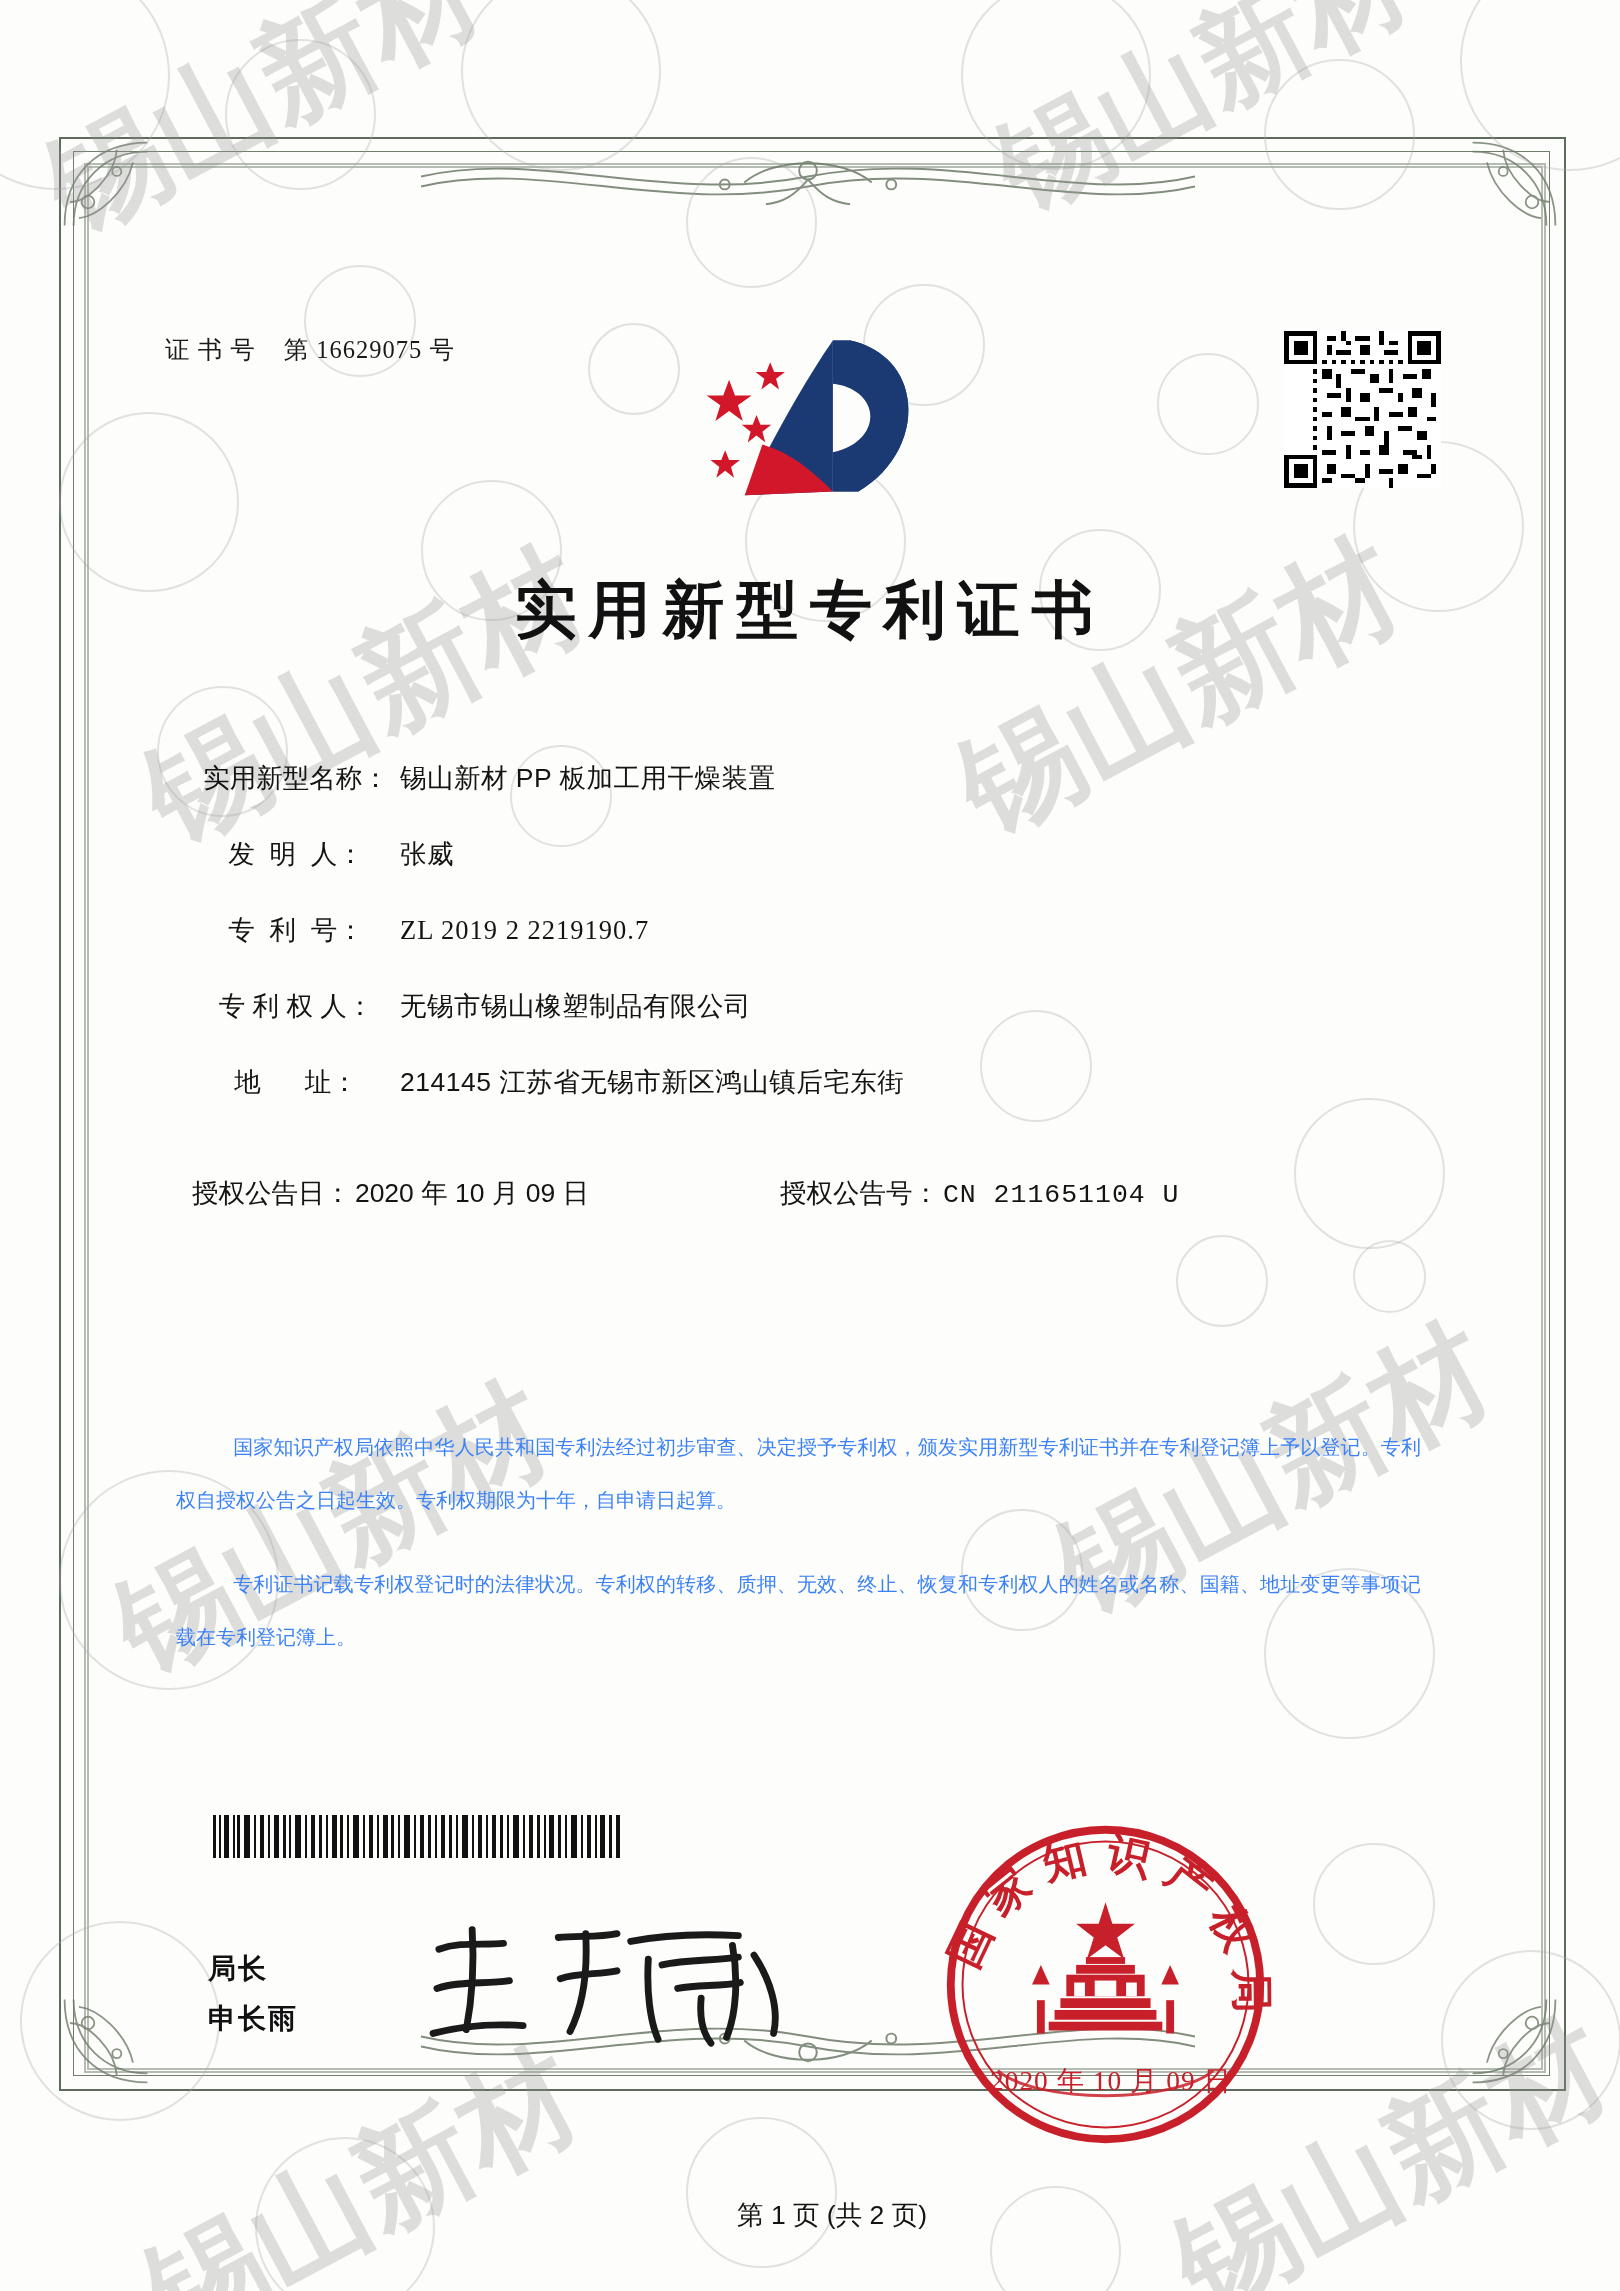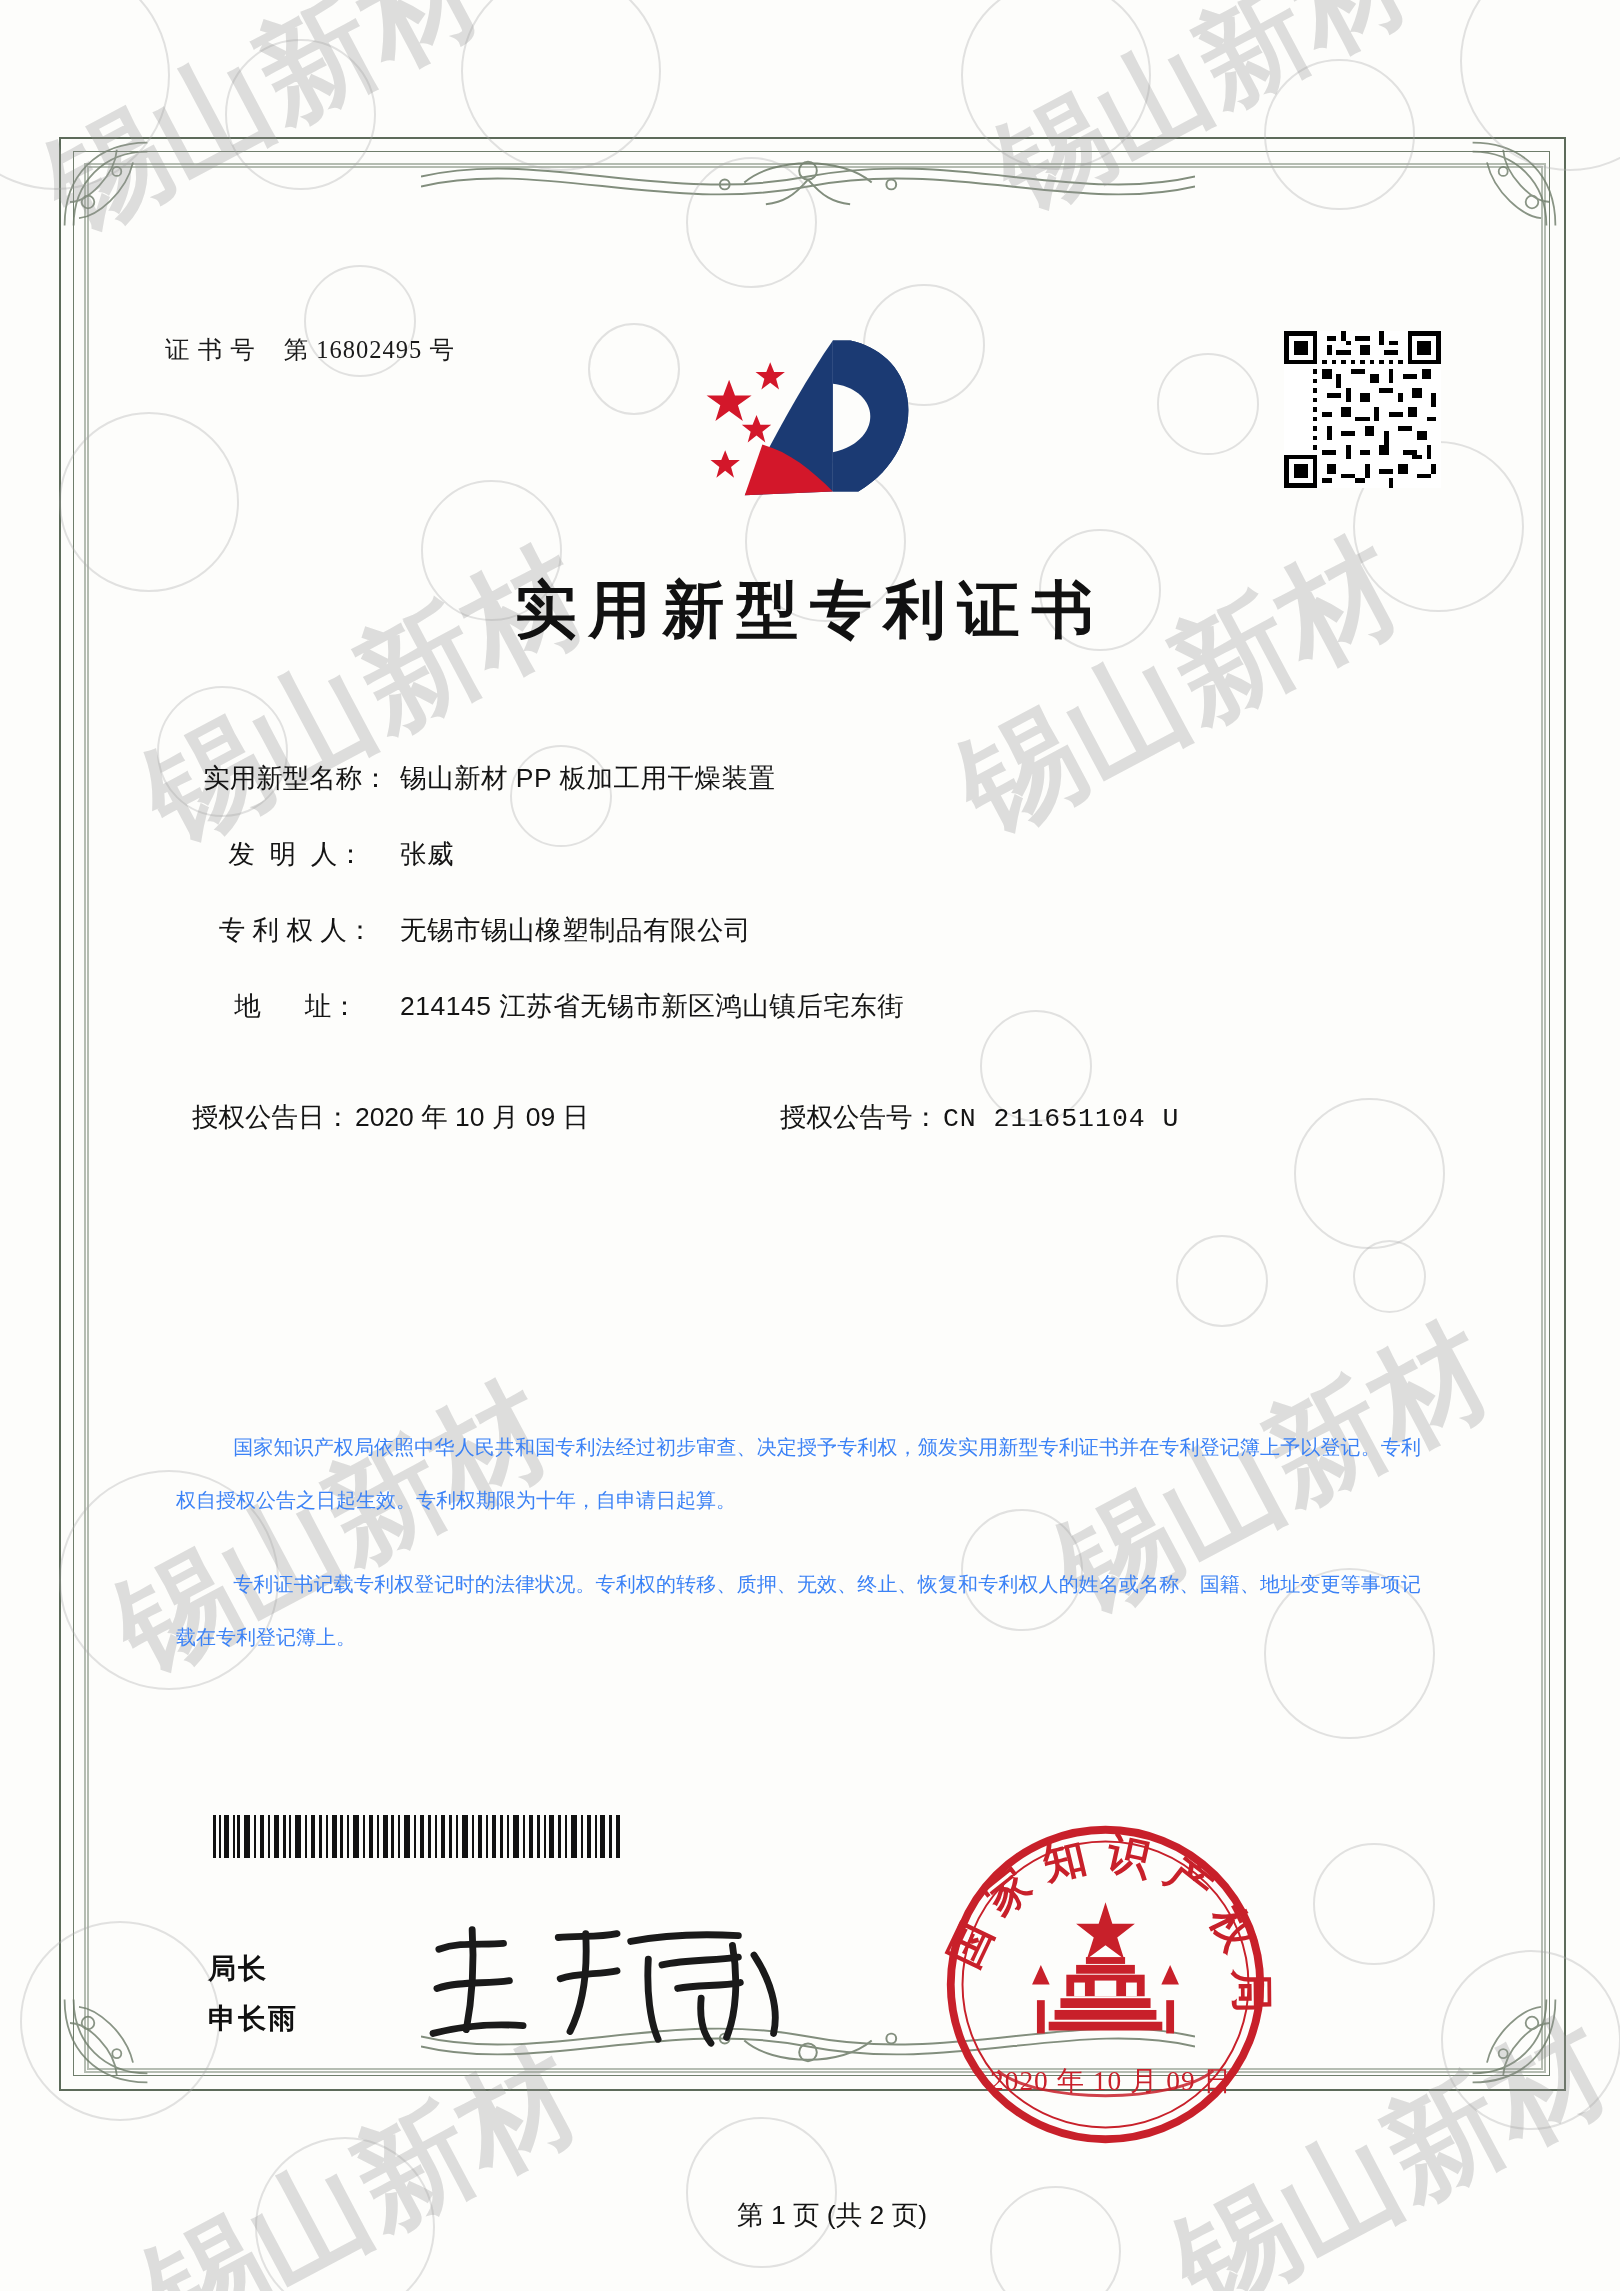--- a/index.html
+++ b/index.html
@@ -361,21 +361,21 @@
         <circle cx="480" cy="38" r="5"></circle>
       </g>
     </svg>
   </div>
 
   <div class="content">
 
     <div class="cert-no">
       <span>证 书 号</span>
       <span style="display:inline-block;width:13.7px"></span>
-      <span>第 16802495 号</span>
+      <span>第 16629075 号</span>
     </div>
 
     <div class="emblem">
       <svg viewBox="0 0 240 190">
 
         <path d="M150,18 L150,172 L176,172 C214,150 232,110 226,76 C221,44 196,24 168,18 Z" fill="#1b3a73"></path>
         <path d="M150,18 L150,172 L176,172 C214,150 232,110 226,76 C221,44 196,24 168,18 Z" fill="#1b3a73"></path>
         <path d="M150,62 L150,132 C178,126 190,108 188,92 C186,76 170,64 150,62 Z" fill="#fdfdfb"></path>
 
         <path d="M60,176 L150,172 L150,18 C118,64 86,124 60,176 Z" fill="#1b3a73"></path>
@@ -497,20 +497,24 @@
       <div class="field-row">
         <span class="f-label">实用新型名称：</span>
         <span class="f-value">锡山新材 PP 板加工用干燥装置</span>
       </div>
 
       <div class="field-row">
         <span class="f-label">发  明  人：</span>
         <span class="f-value">张威</span>
       </div>
 
+      <div class="field-row">
+        <span class="f-label">专  利  号：</span>
+        <span class="f-value serif">ZL 2019 2 2219190.7</span>
+      </div>
 
 
       <div class="field-row">
         <span class="f-label">专 利 权 人：</span>
         <span class="f-value">无锡市锡山橡塑制品有限公司</span>
       </div>
 
       <div class="field-row">
         <span class="f-label">地      址：</span>
         <span class="f-value">214145 江苏省无锡市新区鸿山镇后宅东街</span>

